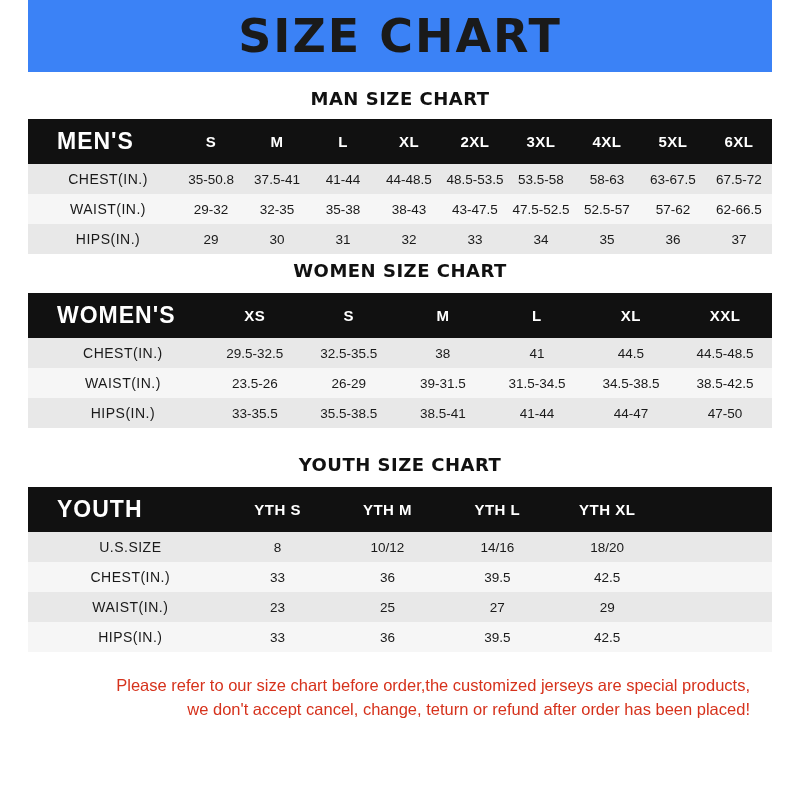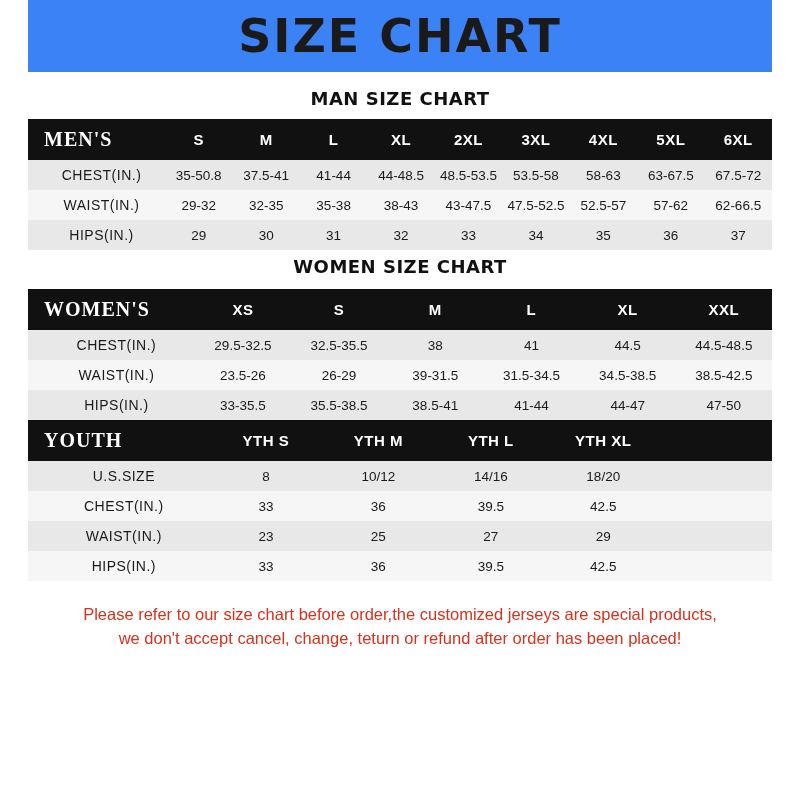--- a/index.html
+++ b/index.html
@@ -86,23 +86,23 @@
   }
   table.sizetable thead th {
     color: #ffffff;
     font-weight: bold;
     padding: 9px 2px;
     font-size: 15px;
     letter-spacing: 0.5px;
   }
   table.sizetable thead th.rowlabel {
     text-align: left;
-    padding-left: 16px;
-    font-size: 20px;
-    font-family: Liberation Serif, serif;
+    padding-left: 29px;
+    font-size: 23px;
+    font-family: Liberation Sans, sans-serif;
     letter-spacing: 1px;
   }
   table.sizetable tbody td {
     padding: 7px 2px;
     font-size: 13.5px;
     color: #1a1a1a;
   }
   table.sizetable tbody td.rowlabel {
     font-size: 14px;
     color: #1a1a1a;
@@ -116,21 +116,21 @@
   .women thead th { font-size: 16px; }
   .women tbody td { font-size: 14.5px; padding: 9px 2px; }
   .women tbody td.rowlabel { font-size: 15px; }
   .youth thead th { font-size: 16px; }
   .youth tbody td { font-size: 14.5px; padding: 9px 2px; }
   .youth tbody td.rowlabel { font-size: 15px; }
 
   .footer-note {
     margin-top: 22px;
     padding: 0 22px;
-    text-align: center;
+    text-align: right;
     color: #d6321c;
     font-family: "Liberation Sans", sans-serif;
     font-size: 16.5px;
     line-height: 1.45;
   }
   .footer-note .line { display: block; }
 </style>
 </head>
 <body>
 
@@ -237,20 +237,21 @@
           <td>33-35.5</td>
           <td>35.5-38.5</td>
           <td>38.5-41</td>
           <td>41-44</td>
           <td>44-47</td>
           <td>47-50</td>
         </tr>
       </tbody>
     </table>
 
+    <div class="section-title t-youth">YOUTH SIZE CHART</div>
     <table class="sizetable youth">
       <thead>
         <tr>
           <th class="rowlabel" style="width:22%">YOUTH</th>
           <th>YTH S</th>
           <th>YTH M</th>
           <th>YTH L</th>
           <th>YTH XL</th>
           <th></th>
         </tr>

